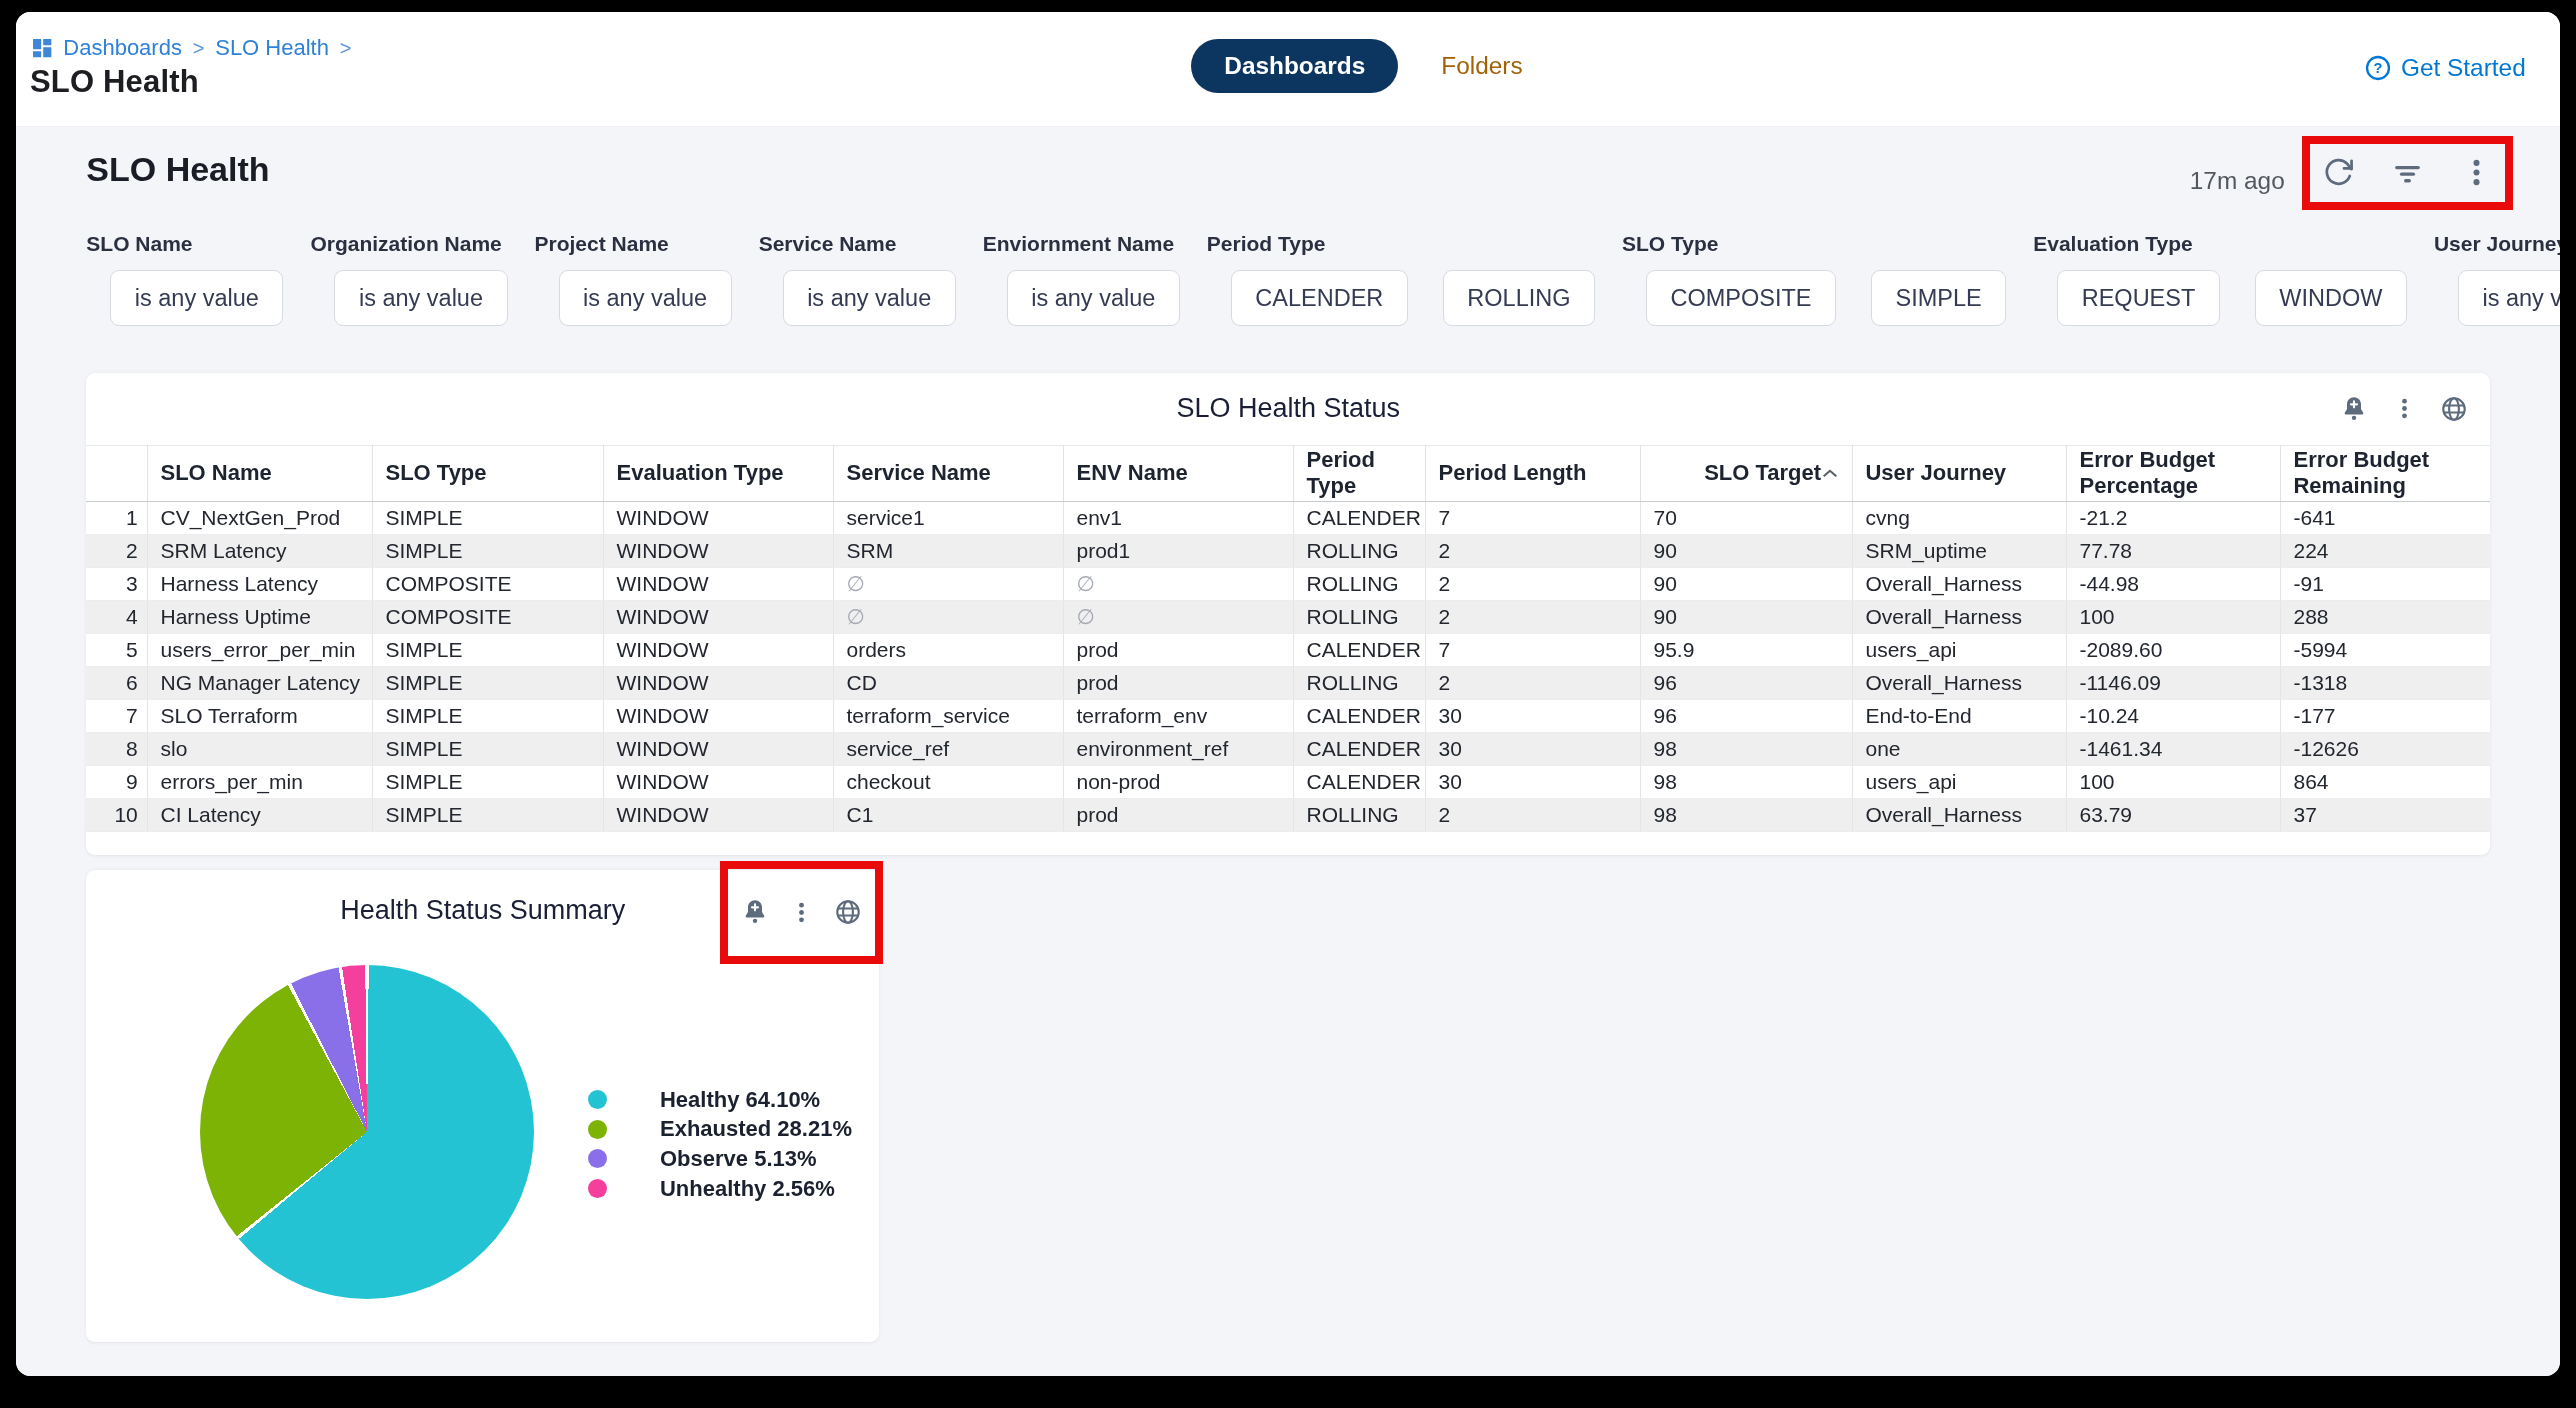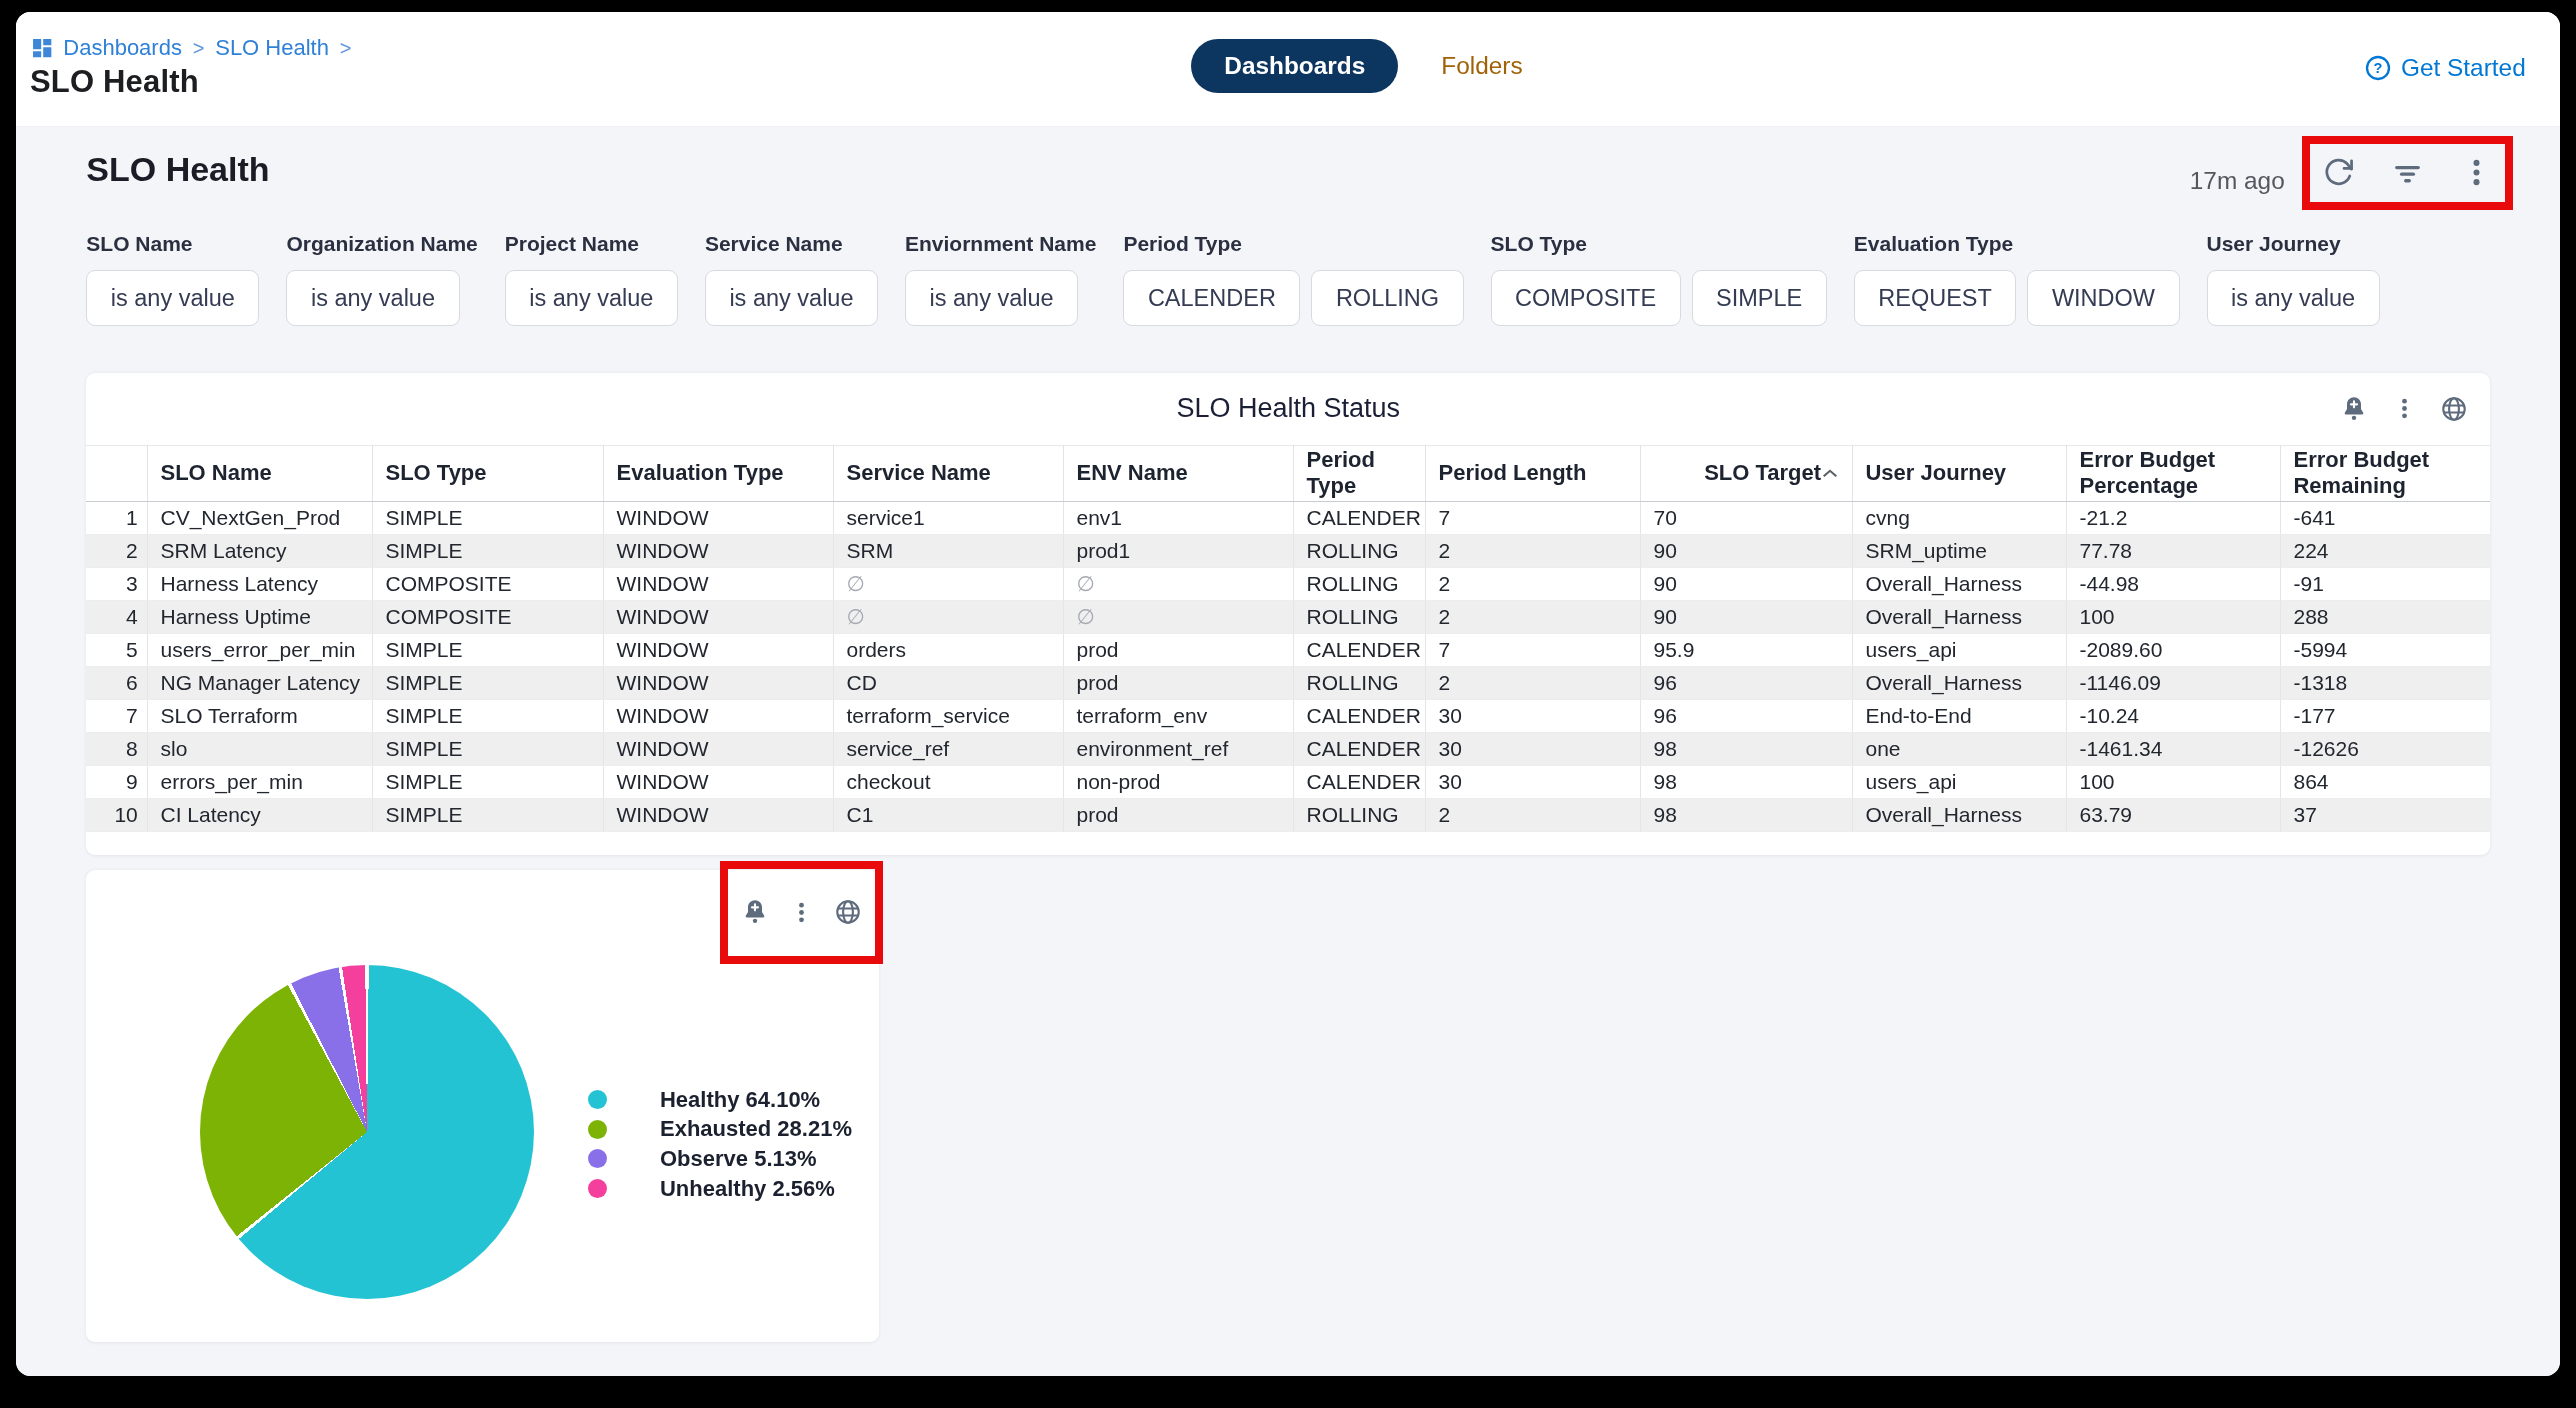--- a/index.html
+++ b/index.html
@@ -35,21 +35,21 @@
   .toolbar-redbox { position:absolute; right:47px; top:9px; width:211px; height:74px; gap:36px; }
   .icon-btn { background:none; border:none; cursor:pointer; display:flex; align-items:center; justify-content:center; padding:0; }
 
   
   .filters { position:absolute; left:70px; top:105px; display:flex; gap:27px; }
   .filter-group { display:flex; flex-direction:column; }
   .filter-label { font-size:21px; font-weight:600; color:#2b3040; margin-bottom:14.5px; }
   .chip-row { display:flex; gap:11px; }
   .filter-chip { background:#fff; border:1.8px solid #d8dae2; border-radius:9px; height:56px;
                  display:flex; align-items:center; justify-content:center; padding:0 23.5px;
-                 font-size:23.5px; color:#343b52; cursor:pointer; white-space:nowrap; }
+                 font-size:23.5px; color:#343b52; cursor:pointer; white-space:nowrap;margin-left:24px; }
 
   
   .card { position:absolute; background:#fff; border-radius:9px; box-shadow:0 0.9px 3.6px rgba(40,41,61,.08); }
   .table-card { left:70px; top:246px; width:2404px; height:482px; }
   .card-head { position:relative; height:72px; display:flex; align-items:center; justify-content:center; }
   .card-title { font-size:27px; font-weight:500; color:#1a1f36; }
   .card-icons { position:absolute; right:22px; top:22px; display:flex; align-items:center; gap:23.5px; }
 
   table { border-collapse:collapse; table-layout:fixed; width:2404px; }
   th, td { text-align:left; overflow:hidden; white-space:nowrap; }
@@ -399,20 +399,21 @@
                 <td>98</td>
                 <td>Overall_Harness</td>
                 <td>63.79</td>
                 <td>37</td>
               </tr>
             </tbody>
           </table>
       </section>
 
       <section class="card pie-card">
+        <h3 class="pie-title">Health Status Summary</h3>
         <div class="pie" id="pie" style="background: conic-gradient(rgb(255, 255, 255) 0deg, rgb(255, 255, 255) 0.6deg, rgb(35, 195, 212) 0.6deg, rgb(35, 195, 212) 230.16deg, rgb(255, 255, 255) 230.16deg, rgb(255, 255, 255) 231.36deg, rgb(124, 179, 5) 231.36deg, rgb(124, 179, 5) 331.716deg, rgb(255, 255, 255) 331.716deg, rgb(255, 255, 255) 332.916deg, rgb(138, 112, 232) 332.916deg, rgb(138, 112, 232) 350.184deg, rgb(255, 255, 255) 350.184deg, rgb(255, 255, 255) 351.384deg, rgb(244, 63, 157) 351.384deg, rgb(244, 63, 157) 359.4deg, rgb(255, 255, 255) 359.4deg, rgb(255, 255, 255) 360deg);"></div>
         <div class="legend" id="legend">
             <div class="legend-item">
               <span class="legend-dot" style="background: rgb(35, 195, 212);"></span>
               <span class="legend-text">Healthy 64.10%</span>
             </div>
             <div class="legend-item">
               <span class="legend-dot" style="background: rgb(124, 179, 5);"></span>
               <span class="legend-text">Exhausted 28.21%</span>
             </div>

